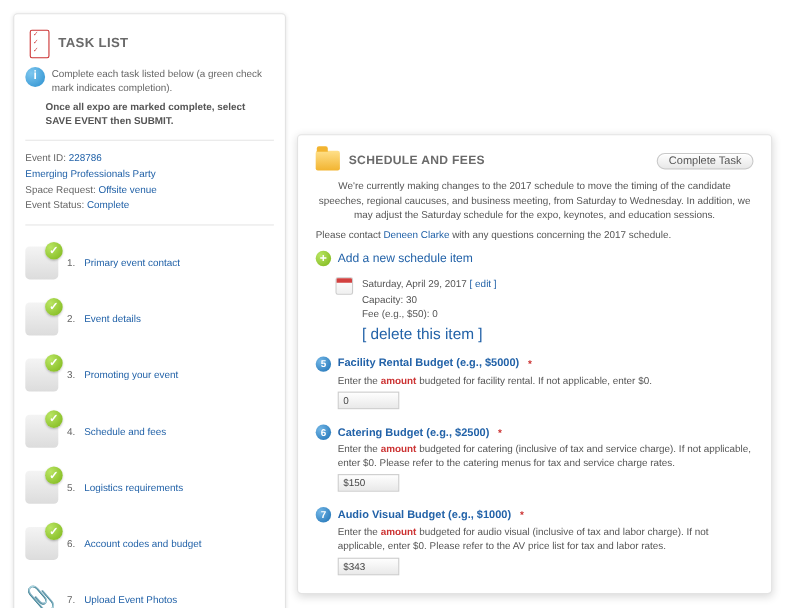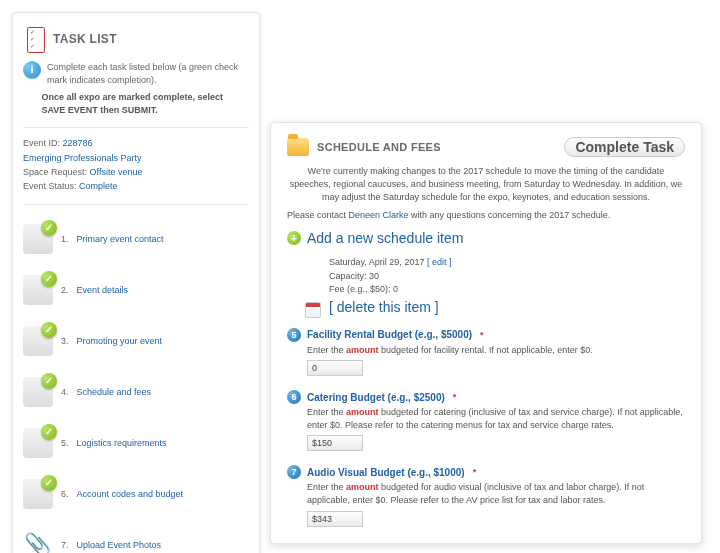--- a/index.html
+++ b/index.html
@@ -106,38 +106,37 @@
     content:"";position:absolute;top:-4px;left:1px;width:10px;height:5px;border-radius:2px 2px 0 0;
     background:#f2b430;
   }
   .rp-title{ font-size:11px; font-weight:700; color:#6a6a6a; letter-spacing:.3px;}
   .btn-complete{
     margin-left:auto;
     background:linear-gradient(#fefefe,#e8e8e8);
     border:1px solid #c9c9c9;
     border-radius:10px;
     padding:1px 10px;
-    font-size:14px; color:#555;
+    font-size:10px; color:#555;
     box-shadow:inset 0 1px 0 #fff;
     cursor:pointer;
-    font-weight:bold;
   }
   .rp-intro{ line-height:1.45; margin:8px 0 6px;text-align:center;}
   .rp-contact{ margin-bottom:10px;}
   .rp-contact a{ color:#2262a8; text-decoration:none;}
   .rp-addline{ display:flex; align-items:center; gap:6px; margin:6px 0 10px;}
   .plus-badge{
     width:14px;height:14px;border-radius:50%;
     background:radial-gradient(circle at 30% 30%,#b9e563,#7cb518);
     color:#fff;font-size:11px;font-weight:700;
     display:flex;align-items:center;justify-content:center;
   }
-  .rp-addline a{ color:#2262a8; font-size:14px; text-decoration:none;}
-
-  .sched-block{ display:flex; gap:8px; margin:4px 0 10px 18px;align-items:flex-end; }
+  .rp-addline a{ color:#2262a8; font-size:11px; text-decoration:none;}
+
+  .sched-block{ display:flex; gap:8px; margin:4px 0 10px 18px; }
   .cal-glyph{
     width:16px;height:16px;border:1px solid #ccc;border-radius:2px;
     background:linear-gradient(#fff,#f0f0f0); position:relative; flex:0 0 auto;
   }
   .cal-glyph::before{
     content:"";position:absolute;top:0;left:0;right:0;height:4px;
     background:#d2403f;border-radius:1px 1px 0 0;
   }
   .sched-lines{ line-height:1.5;}
   .sched-lines a{ color:#2262a8; text-decoration:none;}

